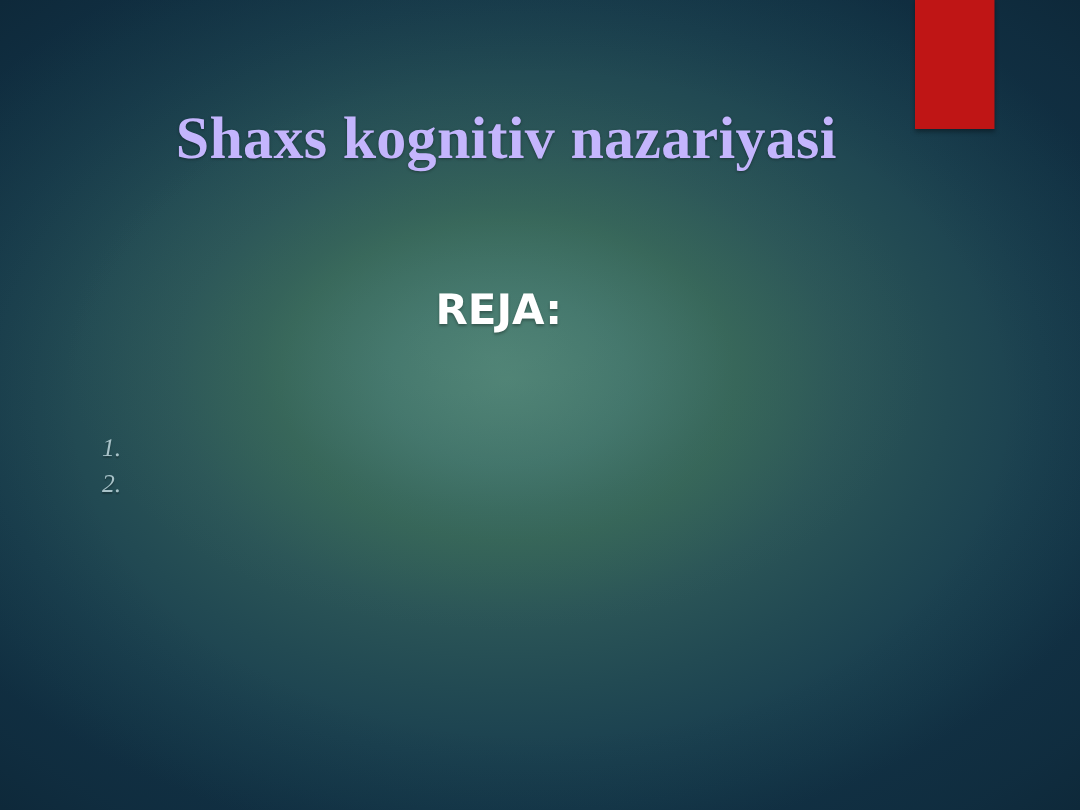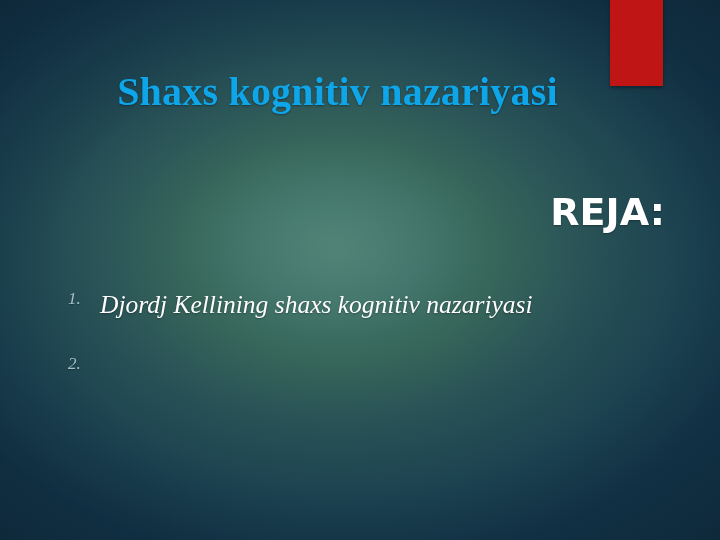--- a/index.html
+++ b/index.html
@@ -60,39 +60,39 @@
     box-shadow: 0 2px 3px rgba(0,0,0,0.35);
   }
 
   
   #title {
     position: absolute;
     left: 0;
     top: 70px;
     width: 675px;
     text-align: center;
-    color: #0ea5e9;
+    color: #c4b5fd;
     font-weight: bold;
     font-size: 40px;
     line-height: 1.1;
     letter-spacing: 0.2px;
     text-shadow: 0 1px 2px rgba(0,0,0,0.35);
   }
 
   
   #reja {
     position: absolute;
     left: 0;
     top: 192px;
     width: 665px;
-    text-align: right;
+    text-align: center;
     color: #ffffff;
     font-family: "DejaVu Sans", "Liberation Sans", sans-serif;
     font-weight: bold;
-    font-size: 38px;
+    font-size: 28px;
     line-height: 1.1;
     text-shadow: 0 1px 2px rgba(0,0,0,0.30);
   }
 
   
   #agenda-list {
     position: absolute;
     left: 0;
     top: 284px;
     width: 720px;
@@ -137,20 +137,19 @@
 
   <div id="accent-rect"></div>
 
   <div id="title">Shaxs kognitiv nazariyasi</div>
 
   <div id="reja">REJA:</div>
 
   <ul id="agenda-list">
     <li class="agenda-item">
       <span class="agenda-marker">1.</span>
-      <span class="agenda-text">Djordj Kellining shaxs kognitiv nazariyasi</span>
     </li>
     <li class="agenda-item">
       <span class="agenda-marker">2.</span>
     </li>
   </ul>
 
 </div>
 
 </body></html>

